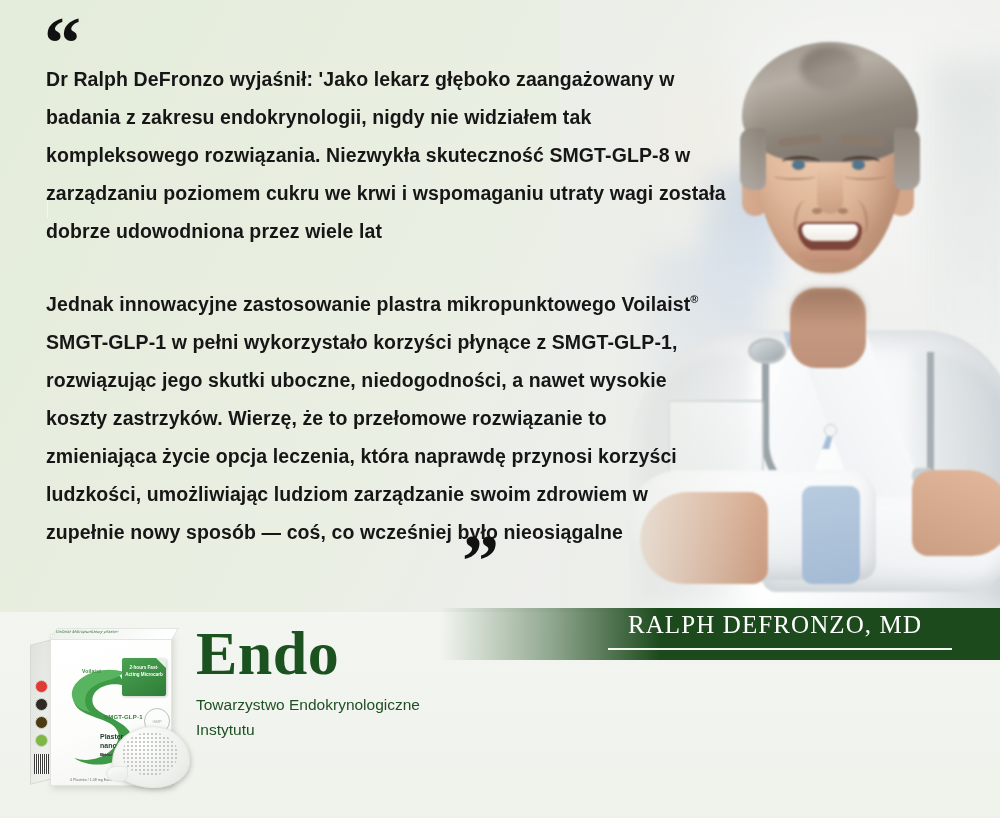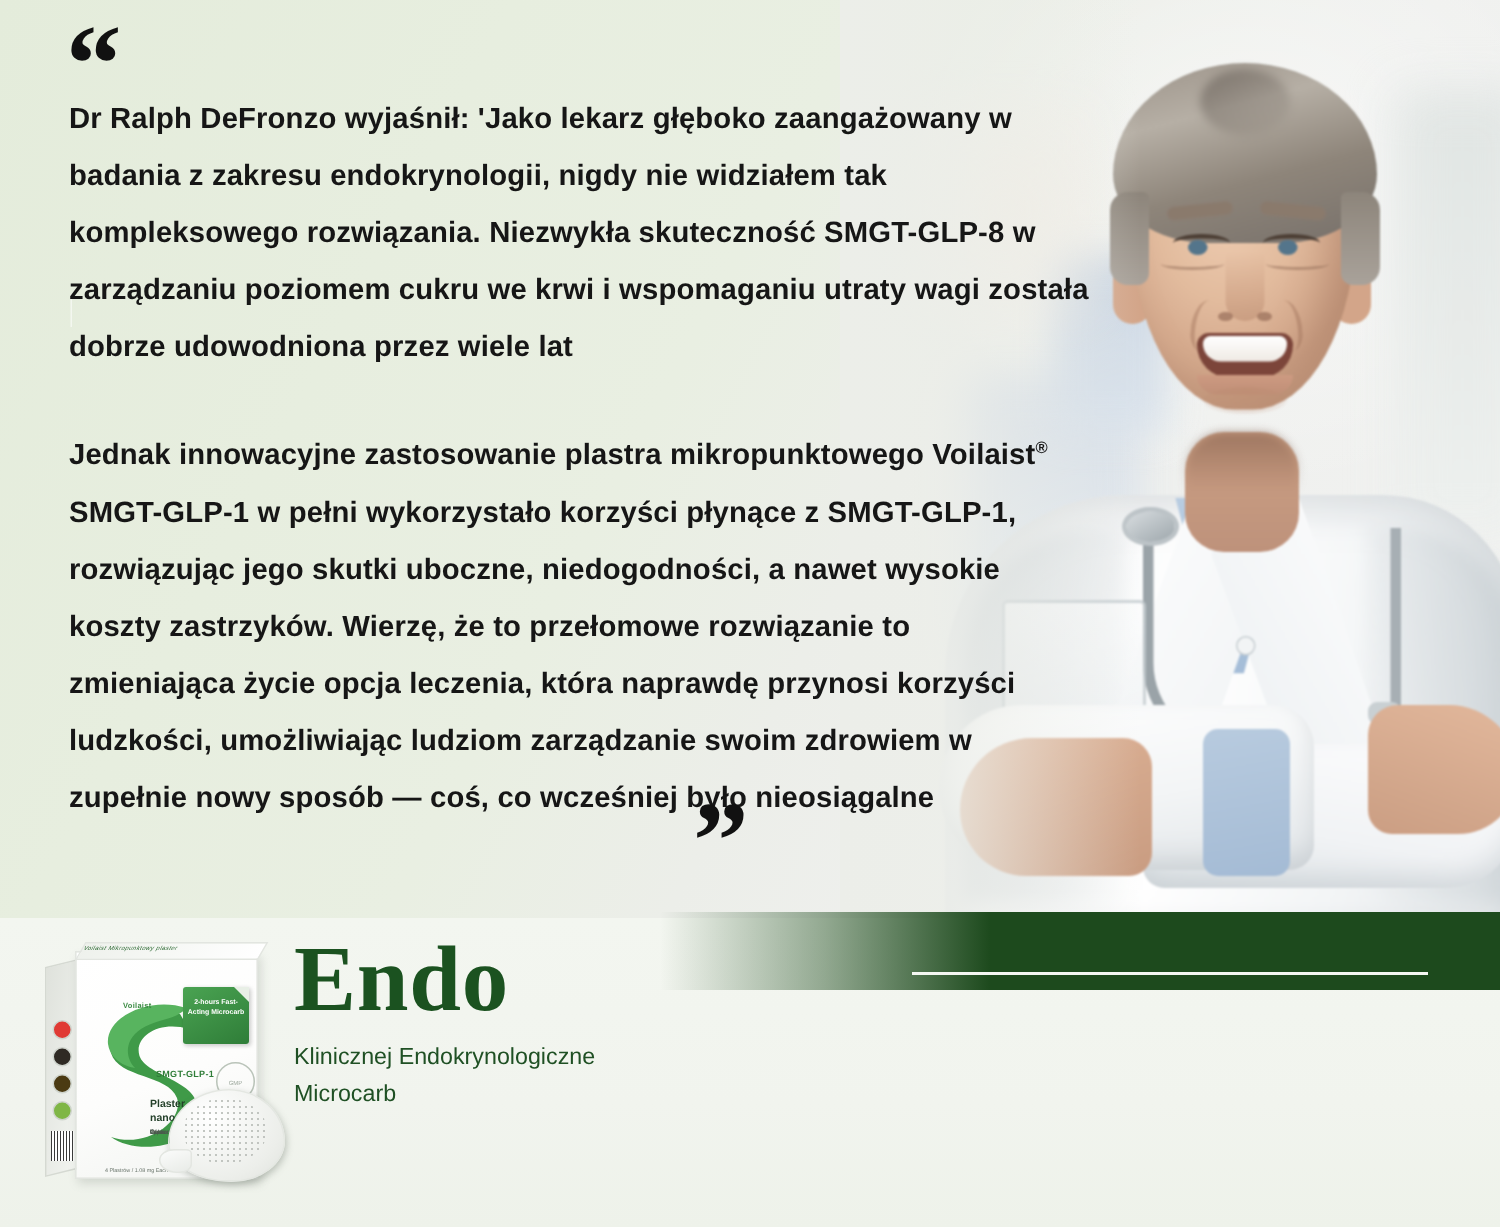--- a/index.html
+++ b/index.html
@@ -377,21 +377,22 @@
     <div class="pb-barcode"></div>
 
     <div class="patch"></div>
     <div class="patch-dots"></div>
     <div class="patch-tab"></div>
   </div>
 
   <div class="brand">
     <div class="brand-word">Endo</div>
     <div class="brand-sub">
-      <div>Klinicznej Endokrynologiczne</div>
-      <div>Microcarb</div>
+      <div>Towarzystwo Endokrynologiczne</div>
+      <div>Instytutu</div>
     </div>
   </div>
 
   <div class="name-banner"></div>
+  <div class="name-text">RALPH DEFRONZO, MD</div>
   <div class="name-rule"></div>
 
 </div>
 
 </body></html>

